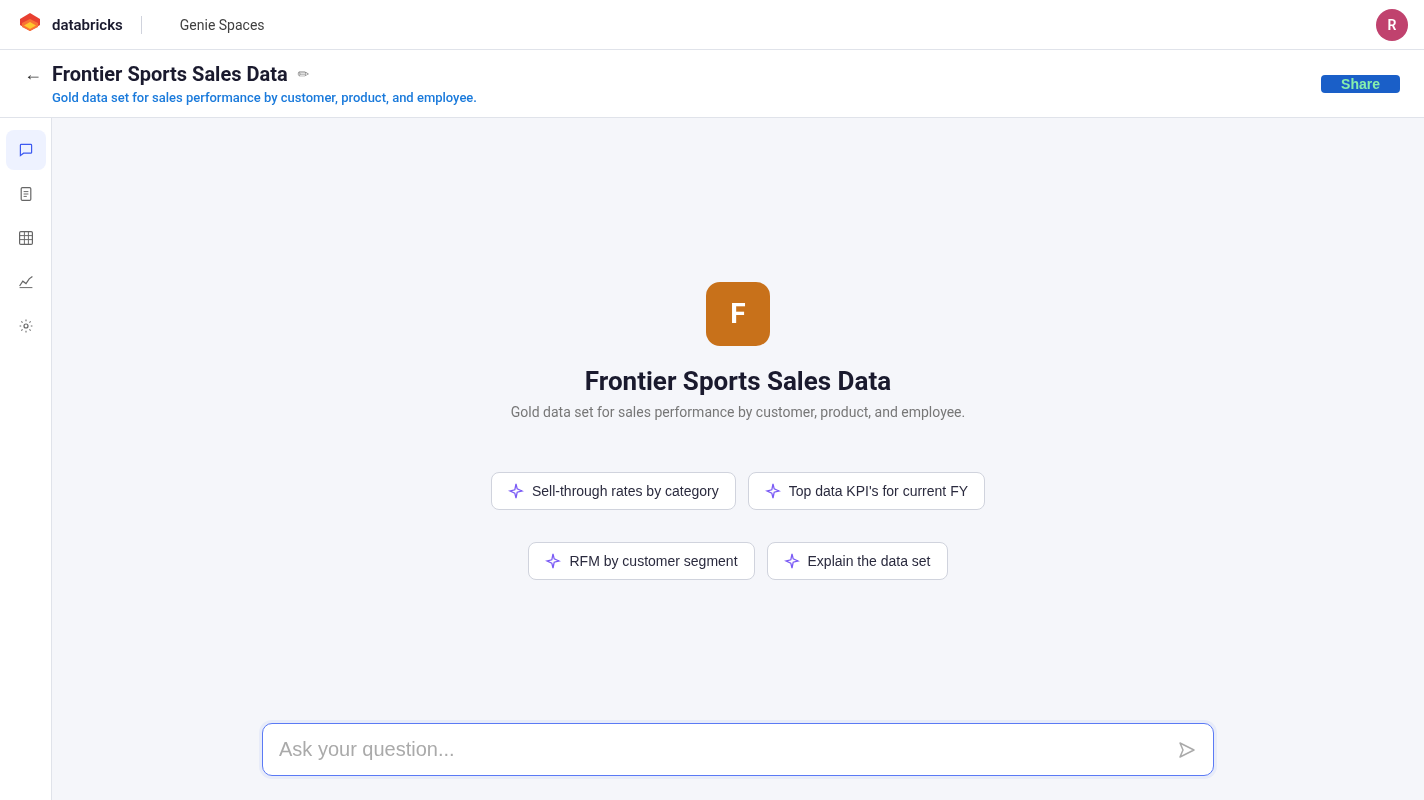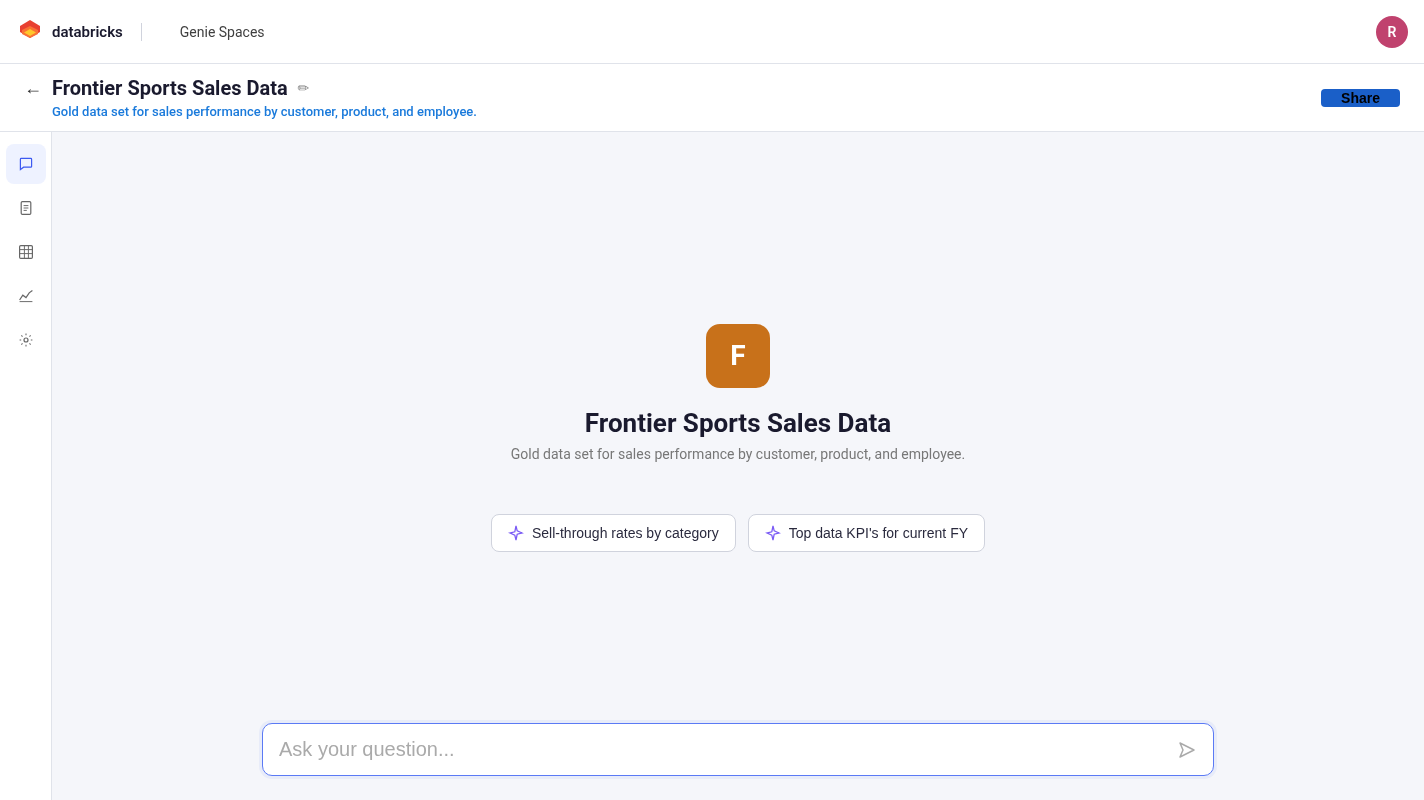--- a/index.html
+++ b/index.html
@@ -13,21 +13,21 @@
       flex-direction: column;
     }
 
     
     .top-bar {
       display: flex;
       align-items: center;
       justify-content: space-between;
       background: #ffffff;
       border-bottom: 1px solid #e0e3ea;
-      height: 64px;
+      height: 50px;
       padding: 0 16px;
       flex-shrink: 0;
     }
     .top-bar-left {
       display: flex;
       align-items: center;
       gap: 10px;
     }
     .logo-area {
       display: flex;
@@ -108,21 +108,21 @@
       cursor: pointer;
     }
     .page-subtitle {
       font-size: 13px;
       color: #1a7adb;
       font-weight: 500;
       margin-left: 28px;
     }
     .share-btn {
       background: #1a5fc8;
-      color: #000000;
+      color: #86efac;
       border: none;
       border-radius: 4px;
       padding: 1px 20px;
       font-size: 14px;
       font-weight: 600;
       cursor: pointer;
     }
 
     
     .main-area {
@@ -373,20 +373,36 @@
               <path d="M8 1l1.2 4.8L14 8l-4.8 1.2L8 15l-1.2-4.8L2 8l4.8-1.2z" fill="none" stroke="#7b5cf5" stroke-width="1.3"></path>
             </svg>
             <span>Sell-through rates by category</span>
           </button>
 
           <button class="chip">
             <svg class="sparkle-svg" viewBox="0 0 16 16" fill="none" xmlns="http://www.w3.org/2000/svg">
               <path d="M8 1l1.2 4.8L14 8l-4.8 1.2L8 15l-1.2-4.8L2 8l4.8-1.2z" fill="none" stroke="#7b5cf5" stroke-width="1.3"></path>
             </svg>
             <span>Top data KPI's for current FY</span>
+          </button>
+        </div>
+        <div class="chips-row">
+
+          <button class="chip">
+            <svg class="sparkle-svg" viewBox="0 0 16 16" fill="none" xmlns="http://www.w3.org/2000/svg">
+              <path d="M8 1l1.2 4.8L14 8l-4.8 1.2L8 15l-1.2-4.8L2 8l4.8-1.2z" fill="none" stroke="#7b5cf5" stroke-width="1.3"></path>
+            </svg>
+            <span>RFM by customer segment</span>
+          </button>
+
+          <button class="chip">
+            <svg class="sparkle-svg" viewBox="0 0 16 16" fill="none" xmlns="http://www.w3.org/2000/svg">
+              <path d="M8 1l1.2 4.8L14 8l-4.8 1.2L8 15l-1.2-4.8L2 8l4.8-1.2z" fill="none" stroke="#7b5cf5" stroke-width="1.3"></path>
+            </svg>
+            <span>Explain the data set</span>
           </button>
         </div>
       </div>
 
     </div>
 
     <div class="bottom-input-area">
       <div class="input-wrapper">
         <input type="text" class="question-input" placeholder="Ask your question..." style="">
         <button class="send-btn">

